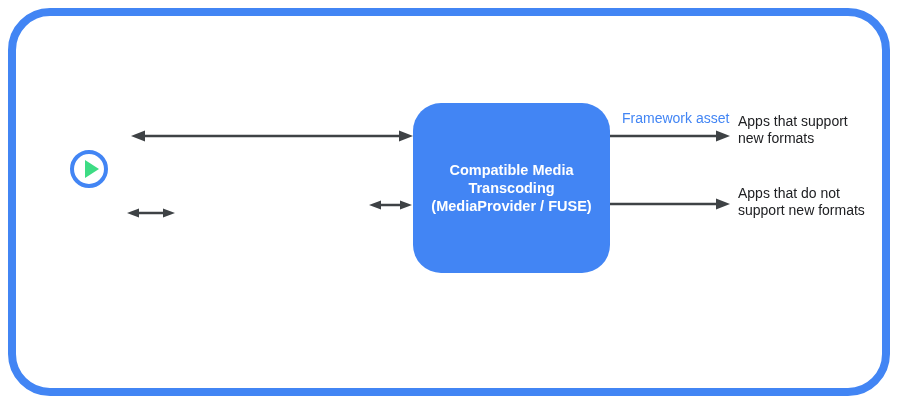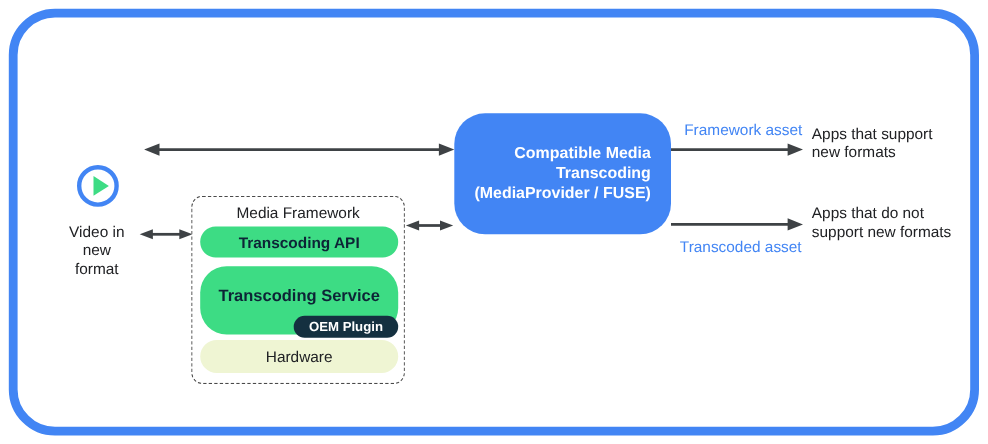--- a/index.html
+++ b/index.html
@@ -105,25 +105,25 @@
     width: 180px; height: 30px;
     background: #EFF5D3;
     border-radius: 15px;
     display: flex; align-items: center; justify-content: center;
     font-size: 14px; color: #202124;
   }
   
   .transcoder {
     position: absolute;
     left: 413px; top: 103px;
-    width: 197px; height: 110px;
+    width: 197px; height: 170px;
     background: #4285F4;
     border-radius: 28px;
     display: flex; align-items: center; justify-content: center;
-    text-align: right;
+    text-align: center;
     color: #ffffff;
     font-size: 14.5px; font-weight: bold;
     line-height: 18px;
     white-space: pre-line;
   }
   .asset-label {
     position: absolute;
     color: #4285F4;
     font-size: 14px;
     white-space: nowrap;
@@ -143,23 +143,20 @@
 </head>
 <body>
 
 <div class="canvas">
 
   <div class="frame"></div>
 
   <div class="play">
     <span class="play-tri"></span>
   </div>
-  <div class="src-label">Video in
-new
-format</div>
 
   <svg class="arrows" width="898" height="404" viewBox="0 0 898 404">
     <g stroke="#3E4245" fill="#3E4245">
       <line x1="140" y1="136" x2="404" y2="136" stroke-width="2.5"></line>
       <polygon points="131,136 145,130.5 145,141.5" stroke="none"></polygon>
       <polygon points="413,136 399,130.5 399,141.5" stroke="none"></polygon>
     </g>
     <g stroke="#3E4245" fill="#3E4245">
       <line x1="137" y1="213" x2="165" y2="213" stroke-width="2.5"></line>
       <polygon points="127,213 139,208.5 139,217.5" stroke="none"></polygon>
@@ -173,33 +170,25 @@
     <g stroke="#3E4245" fill="#3E4245">
       <line x1="610" y1="136" x2="718" y2="136" stroke-width="2.5"></line>
       <polygon points="730,136 716,130.5 716,141.5" stroke="none"></polygon>
     </g>
     <g stroke="#3E4245" fill="#3E4245">
       <line x1="610" y1="204" x2="718" y2="204" stroke-width="2.5"></line>
       <polygon points="730,204 716,198.5 716,209.5" stroke="none"></polygon>
     </g>
   </svg>
 
-  <div class="framework">
-    <div class="fw-title">Media Framework</div>
-    <div class="fw-api">Transcoding API</div>
-    <div class="fw-service">Transcoding Service</div>
-    <div class="fw-oem">OEM Plugin</div>
-    <div class="fw-hw">Hardware</div>
-  </div>
 
   <div class="transcoder">Compatible Media
 Transcoding
 (MediaProvider / FUSE)</div>
 
   <div class="asset-label asset-original">Framework asset</div>
-  <div class="asset-label asset-transcoded">Transcoded asset</div>
 
   <div class="apps-label apps-no-support">Apps that do not
 support new formats</div>
   <div class="apps-label apps-support">Apps that support
 new formats</div>
 
 </div>
 
 </body></html>

